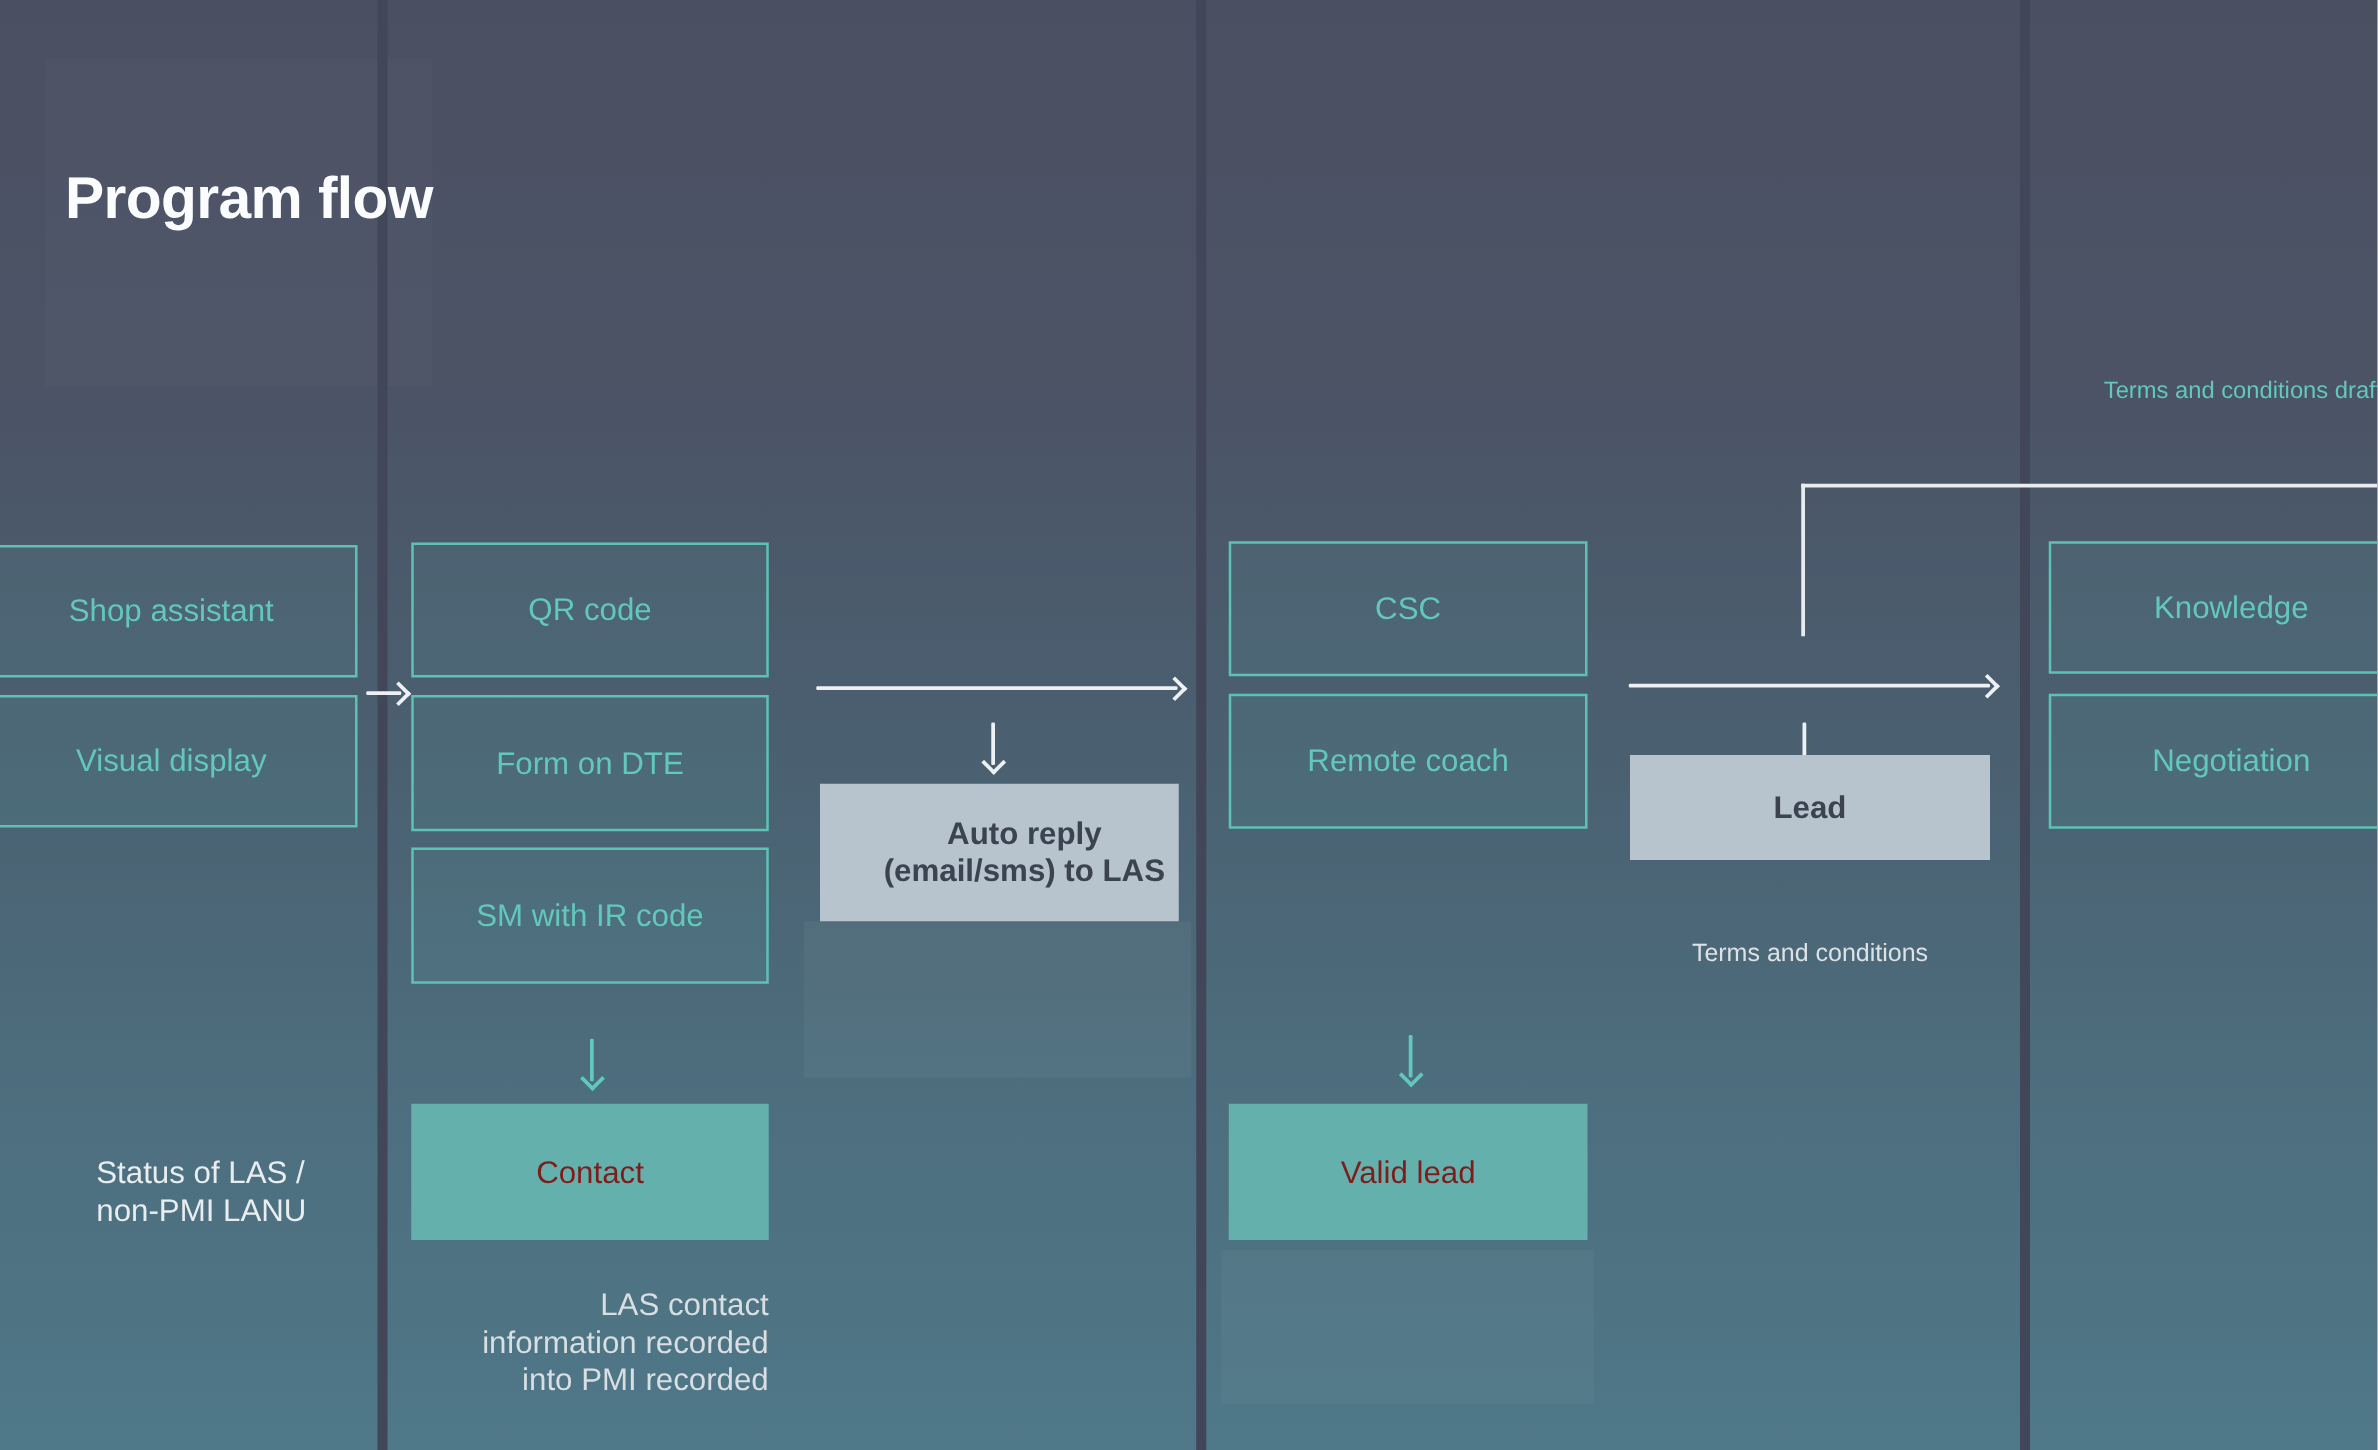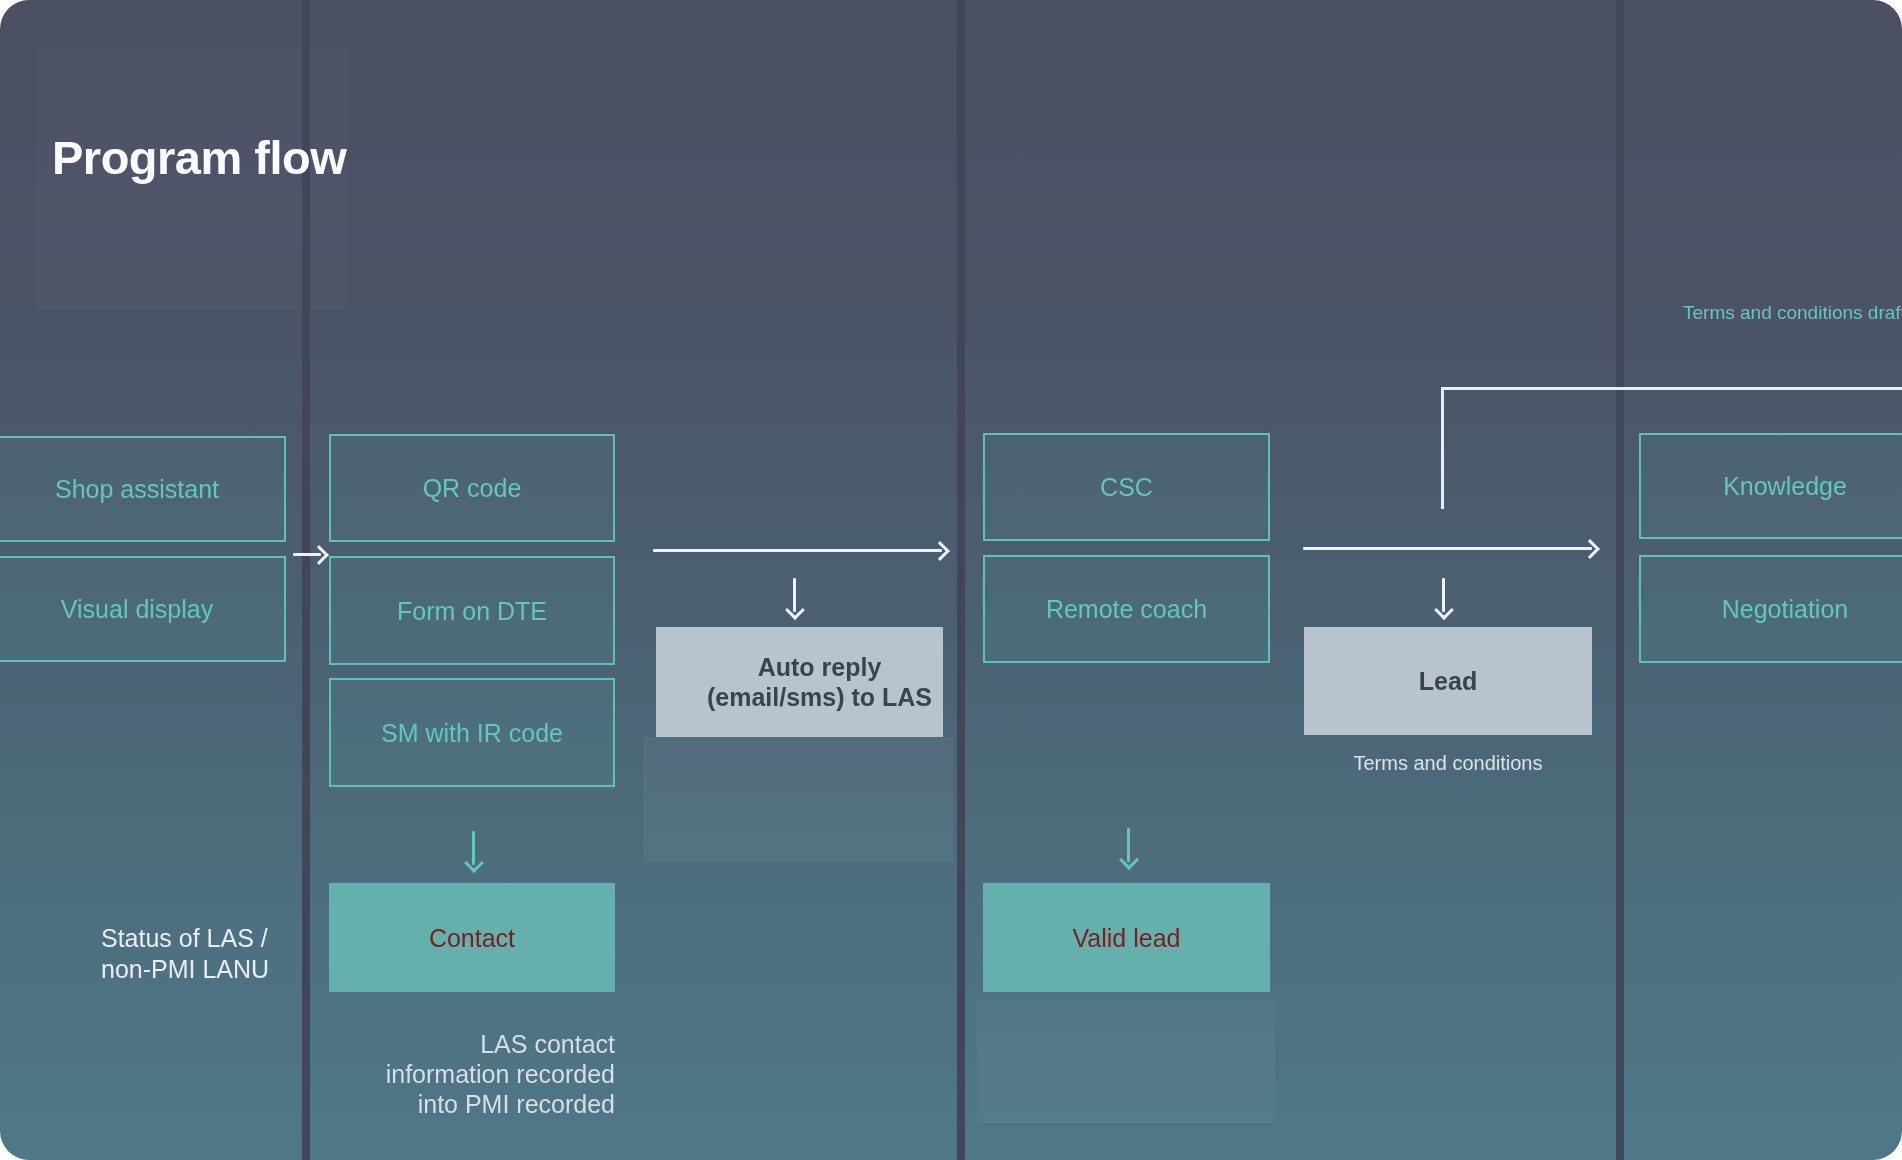--- a/index.html
+++ b/index.html
@@ -1,40 +1,39 @@
 <!DOCTYPE html>
 <html><head>
 <meta charset="utf-8">
 <style>
   html,body{margin:0;padding:0;}
   body{font-family:"Liberation Sans","DejaVu Sans",sans-serif;}
   #canvas{
     position:relative;width:1902px;height:1160px;overflow:hidden;
     background:linear-gradient(180deg,#4b4f62 0%,#4b5466 28%,#4a6071 52%,#4d6e7e 76%,#4f7888 100%);
-    border-radius:29px;
   }
   .divider{position:absolute;top:0;width:8px;height:1160px;background:#414659;}
   .faint-panel{position:absolute;background:rgba(255,255,255,0.02);}
   .ghost{position:absolute;background:rgba(255,255,255,0.045);}
   .node{
     position:absolute;display:flex;align-items:center;justify-content:center;
     text-align:center;font-size:25px;line-height:30px;box-sizing:border-box;
   }
   .node-outline{
     border:2px solid #5ec1b6;background:rgba(114,221,209,0.07);color:#62c7bc;font-weight:400;
   }
   .node-teal{background:#63b0ac;color:#7f1d1d;font-weight:400;}
   .node-gray{background:#b7c3cd;color:#3c4350;font-weight:700;}
   .title{
     position:absolute;color:#fbfcfd;font-size:47px;font-weight:700;letter-spacing:-0.5px;white-space:nowrap;
   }
   .note-teal{position:absolute;color:#62c7bc;font-size:19px;white-space:nowrap;}
   .caption{position:absolute;color:#d8dee1;text-align:center;}
   .caption span{display:block;}
-  .status-label{position:absolute;color:#e9edef;font-size:25px;line-height:31px;margin-left:24px;}
+  .status-label{position:absolute;color:#e9edef;font-size:25px;line-height:31px;}
   .status-label span{display:block;}
   
   .arrow-h{position:absolute;height:3px;background:currentColor;color:#eef1f3;border-radius:1px;}
   .arrow-h::after{
     content:"";position:absolute;right:2px;top:50%;width:11px;height:11px;
     border-top:3px solid currentColor;border-right:3px solid currentColor;
     transform:translate(50%,-50%) rotate(45deg);
   }
   .arrow-v{position:absolute;width:3px;background:currentColor;color:#eef1f3;border-radius:1px;}
   .arrow-v::after{
@@ -111,21 +110,21 @@
     <span>CSC</span>
   </div>
   <div class="arrow-v teal-arrow" style="left:1127px;top:828px;height:34px;"></div>
   <div class="node node-teal" style="left:983px;top:883px;width:287px;height:109px;">
     <span>Valid lead</span>
   </div>
   <div class="ghost" style="left:977px;top:1000px;width:298px;height:123px;background:rgba(255,255,255,0.04);"></div>
 
   <div class="arrow-h" style="left:1303px;top:547px;width:289px;"></div>
   <div class="arrow-v" style="left:1442px;top:578px;height:34px;"></div>
-  <div class="node node-gray" style="left:1304px;top:627px;width:288px;height:108px;">
+  <div class="node node-gray" style="left:1304px;top:604px;width:288px;height:84px;">
     <span>Lead</span>
   </div>
   <div class="caption" style="left:1304px;top:750px;width:288px;font-size:20px;line-height:26px;color:#dde2e6;">Terms and conditions</div>
 
   <div class="node node-outline" style="left:1639px;top:433px;width:292px;height:106px;">
     <span>Knowledge</span>
   </div>
   <div class="node node-outline" style="left:1639px;top:555px;width:292px;height:108px;">
     <span>Negotiation</span>
   </div>

